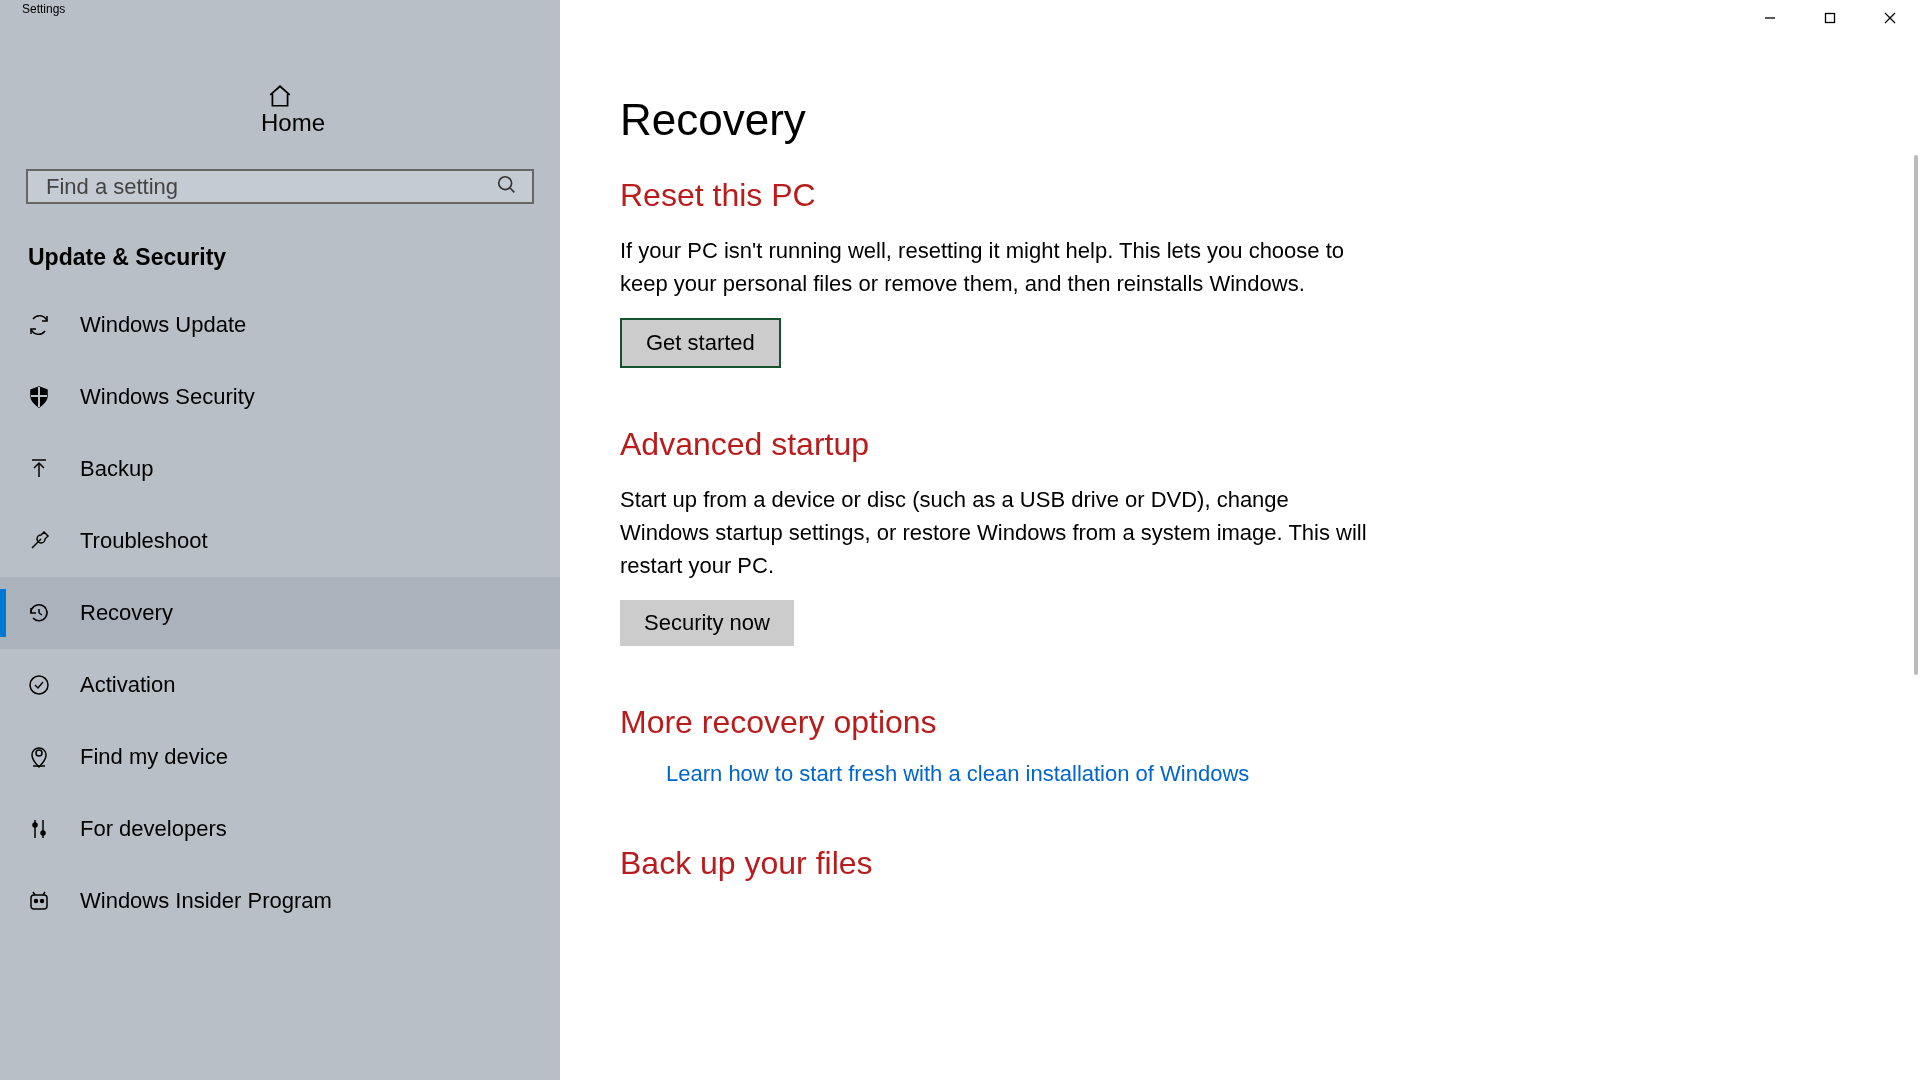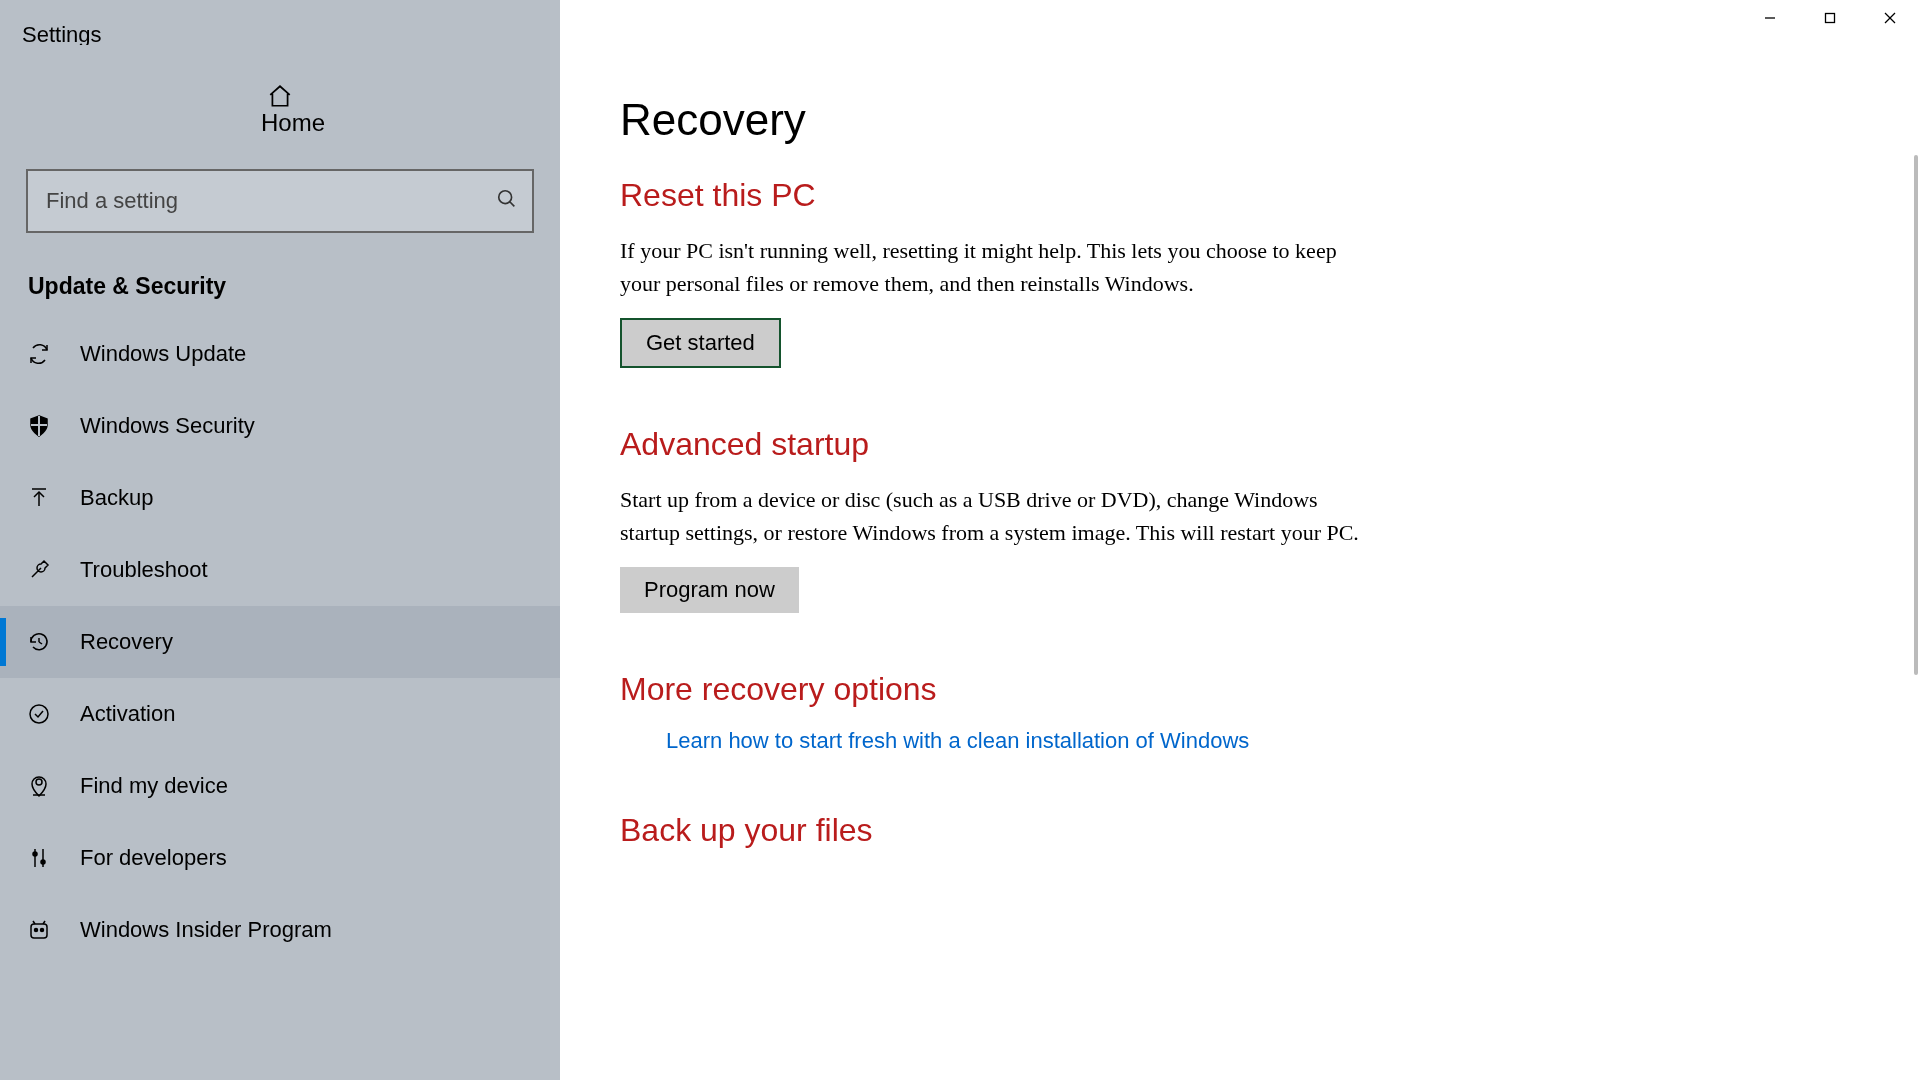--- a/index.html
+++ b/index.html
@@ -17,22 +17,22 @@
       overflow: hidden;
     }
     .titlebar {
       height: 45px;
       display: flex;
       justify-content: space-between;
       align-items: flex-start;
       background: transparent;
     }
     .titlebar-left {
-      padding: 22px 0 0 22px;
-      font-size: 22px;
+      padding: 2px 0 0 22px;
+      font-size: 12px;
       color: #000;
     }
     .titlebar-left-bg {
       position: absolute;
       top: 0;
       left: 0;
       width: 560px;
       height: 45px;
       background: #b8bfc7;
       z-index: -1;
@@ -79,21 +79,21 @@
     }
     .home-row .label {
       font-size: 24px;
       color: #000;
     }
     .search-wrap {
       margin: 14px 26px 0 26px;
     }
     .search-box {
       width: 100%;
-      height: 64px;
+      height: 35px;
       border: 2px solid #666;
       background: #c5cbd2;
       display: flex;
       align-items: center;
       padding: 0 14px 0 18px;
     }
     .search-box input {
       flex: 1;
       border: none;
       background: transparent;
@@ -182,21 +182,20 @@
       color: #b91c1c;
       margin-bottom: 20px;
       margin-top: 10px;
     }
     p.desc {
       font-size: 22px;
       color: #000;
       line-height: 1.5;
       max-width: 760px;
       margin-bottom: 18px;
-      font-family: Liberation Serif, serif;
     }
     .btn {
       font-size: 22px;
       padding: 10px 24px;
       background: #ccc;
       border: none;
       cursor: pointer;
       color: #000;
     }
     .btn.focused {
@@ -372,21 +371,21 @@
 
     <div class="block">
       <h2 class="section">Reset this PC</h2>
       <p class="desc">If your PC isn't running well, resetting it might help. This lets you choose to keep your personal files or remove them, and then reinstalls Windows.</p>
       <button class="btn focused">Get started</button>
     </div>
 
     <div class="block">
       <h2 class="section">Advanced startup</h2>
       <p class="desc">Start up from a device or disc (such as a USB drive or DVD), change Windows startup settings, or restore Windows from a system image. This will restart your PC.</p>
-      <button class="btn">Program now</button>
+      <button class="btn">Security now</button>
     </div>
 
     <div class="block">
       <h2 class="section">More recovery options</h2>
       <div class="link">Learn how to start fresh with a clean installation of Windows</div>
     </div>
 
     <div class="block">
       <h2 class="section">Back up your files</h2>
     </div>

